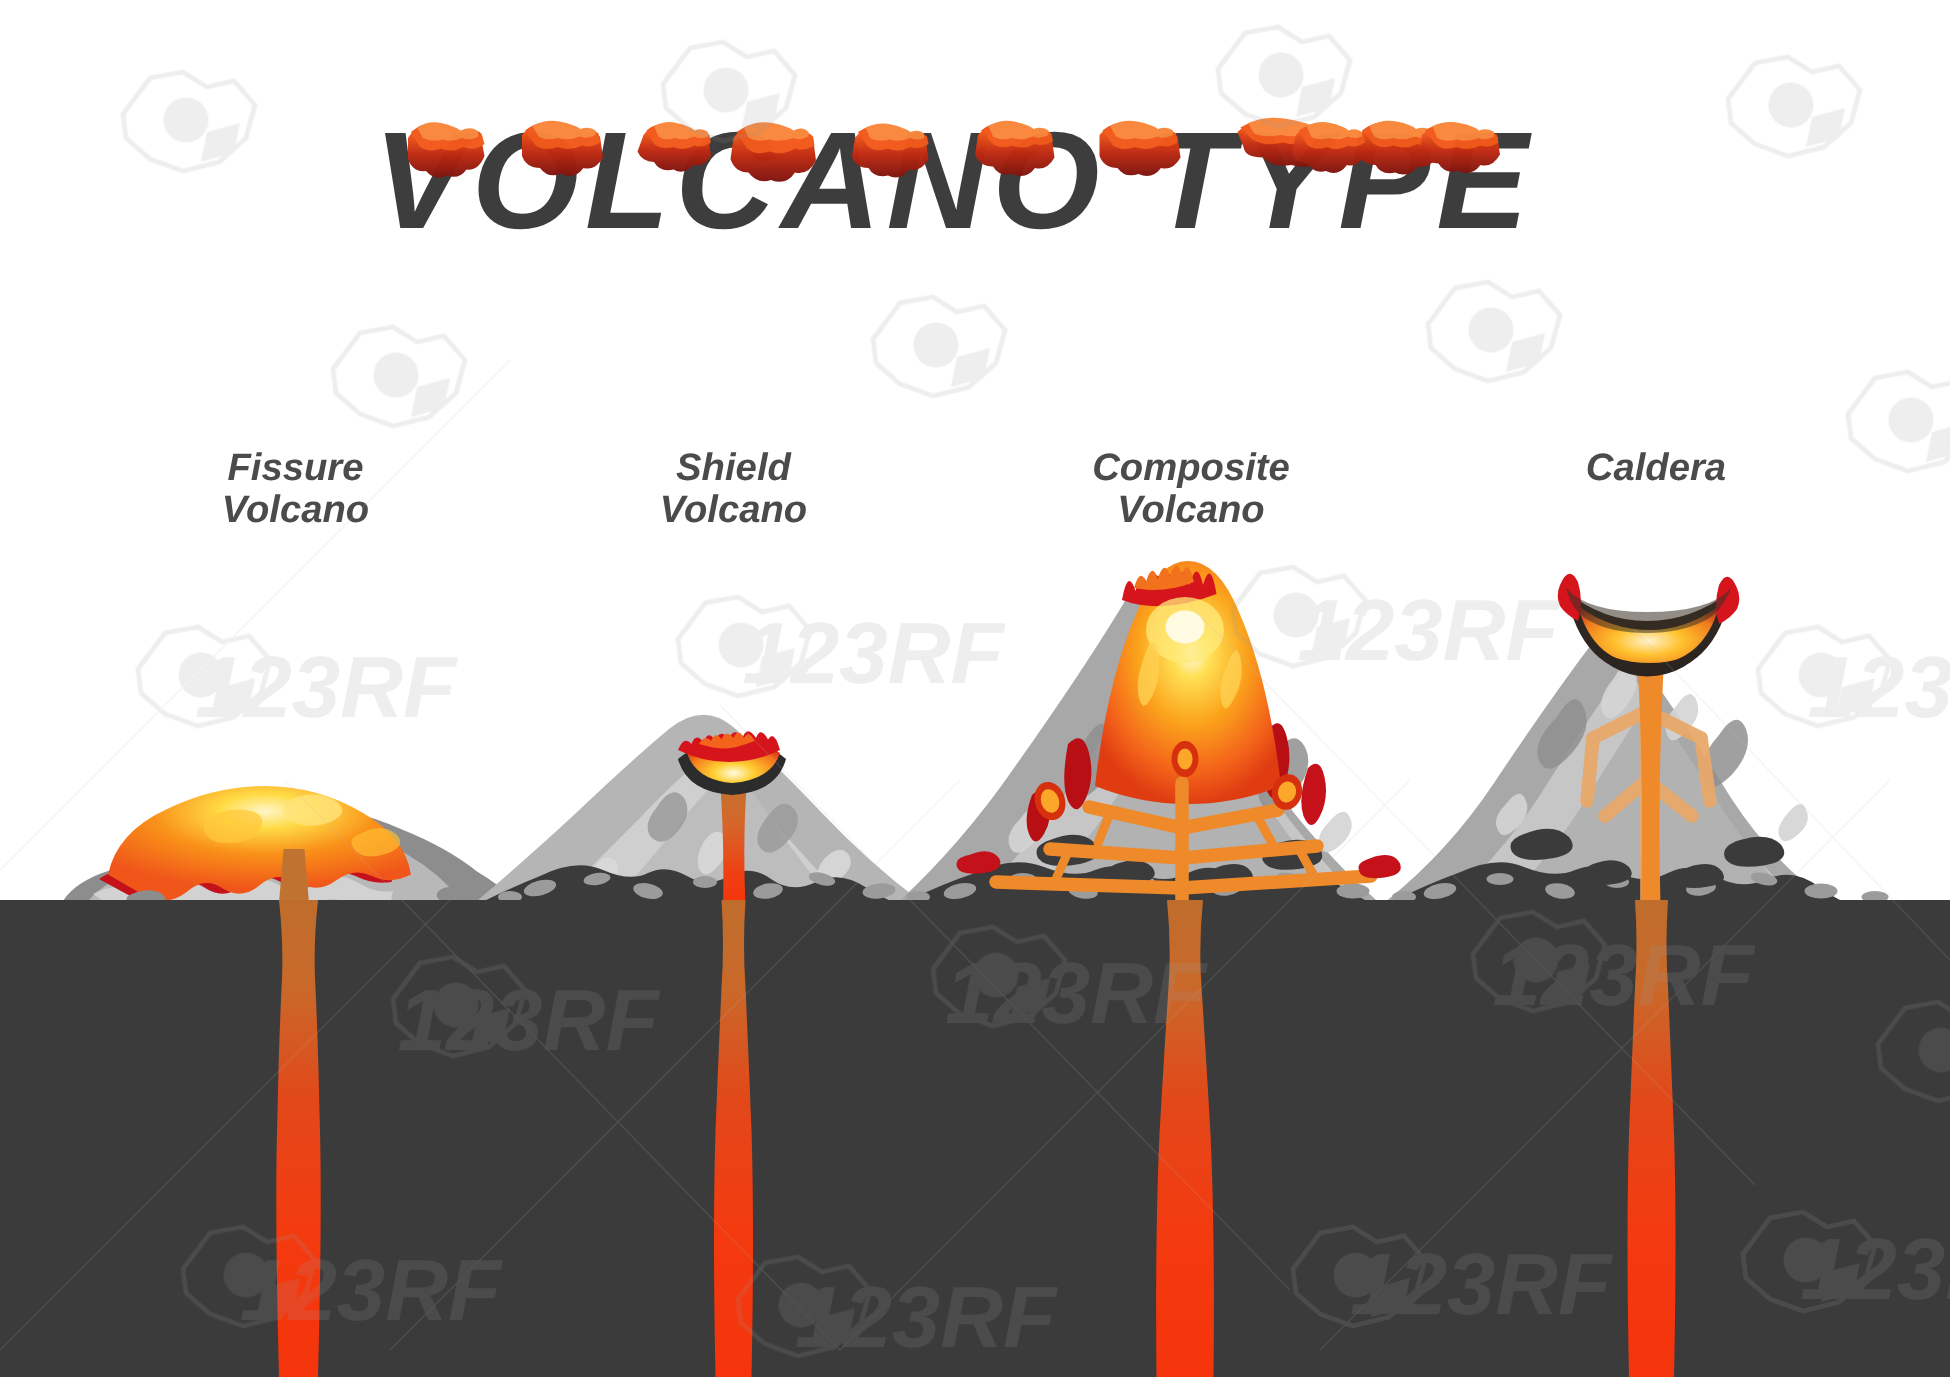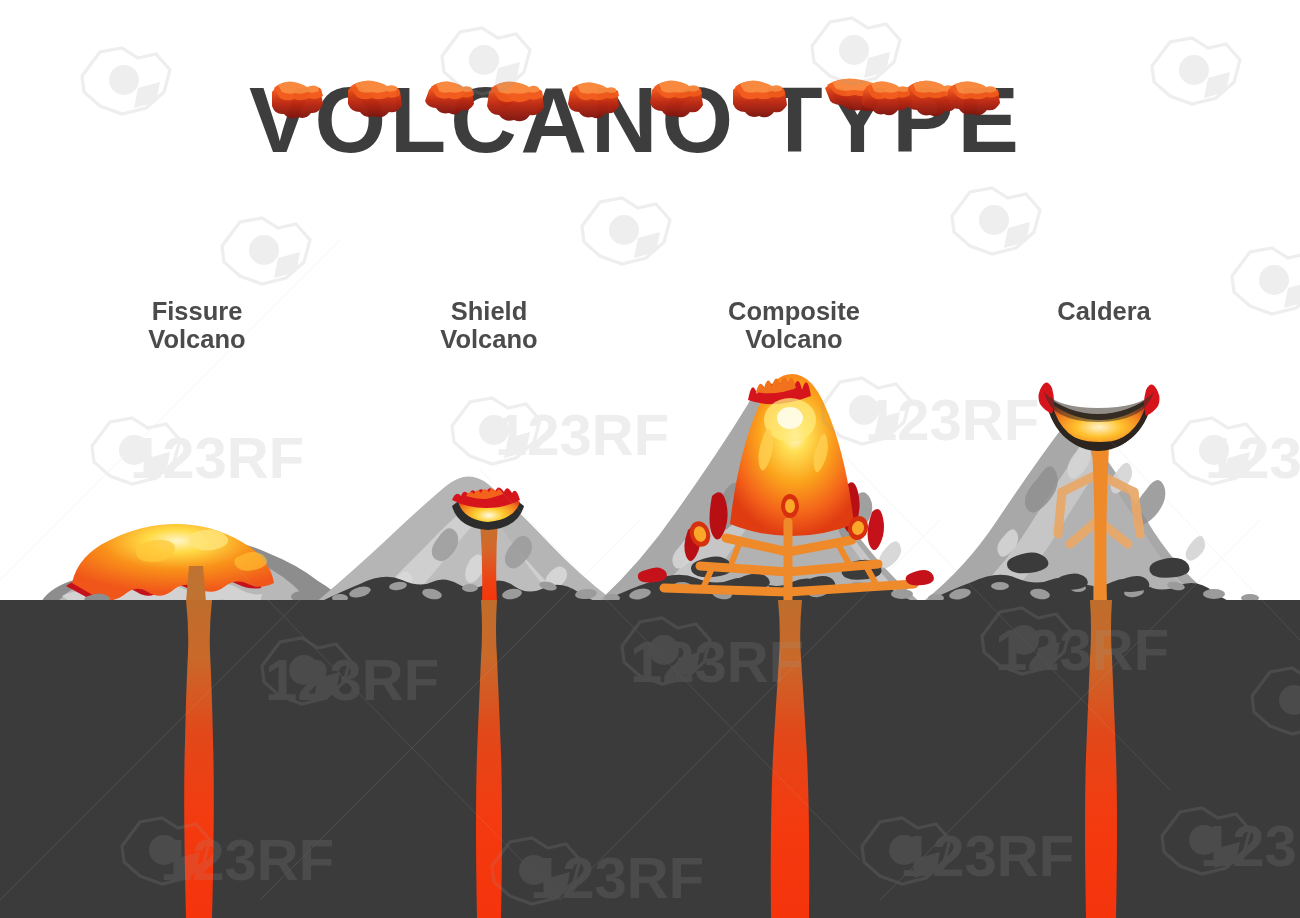--- a/index.html
+++ b/index.html
@@ -8,20 +8,21 @@
     padding: 0;
     background: #ffffff;
   }
   #stage {
     position: relative;
     width: 1300px;
     height: 918px;
     background: #fde047;
     overflow: hidden;
     font-family: "Liberation Sans", sans-serif;
+    font-style: italic;
   }
   #art {
     position: absolute;
     inset: 0;
     width: 1300px;
     height: 918px;
     display: block;
   }
   .title-text {
     font-family: "Liberation Sans", sans-serif;

